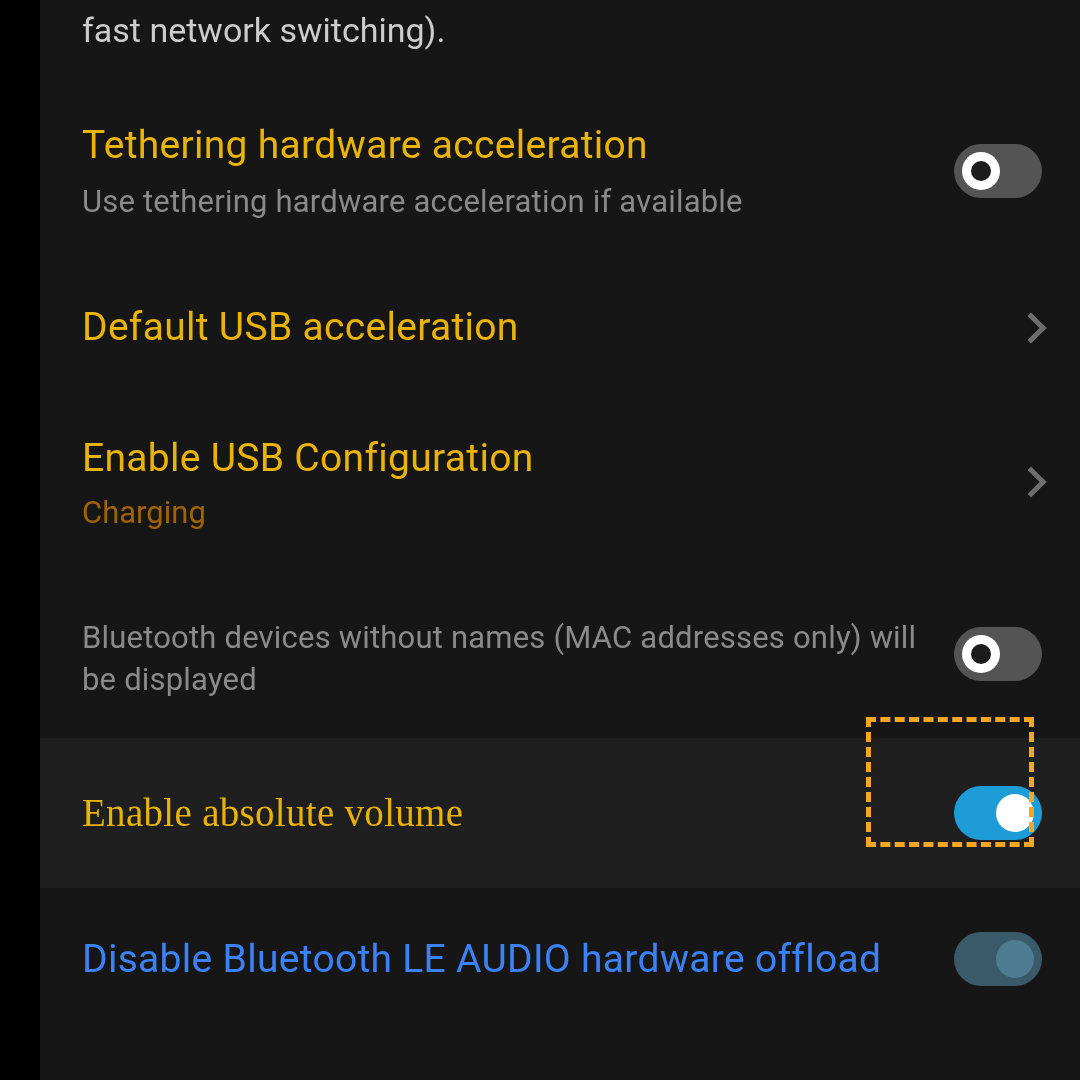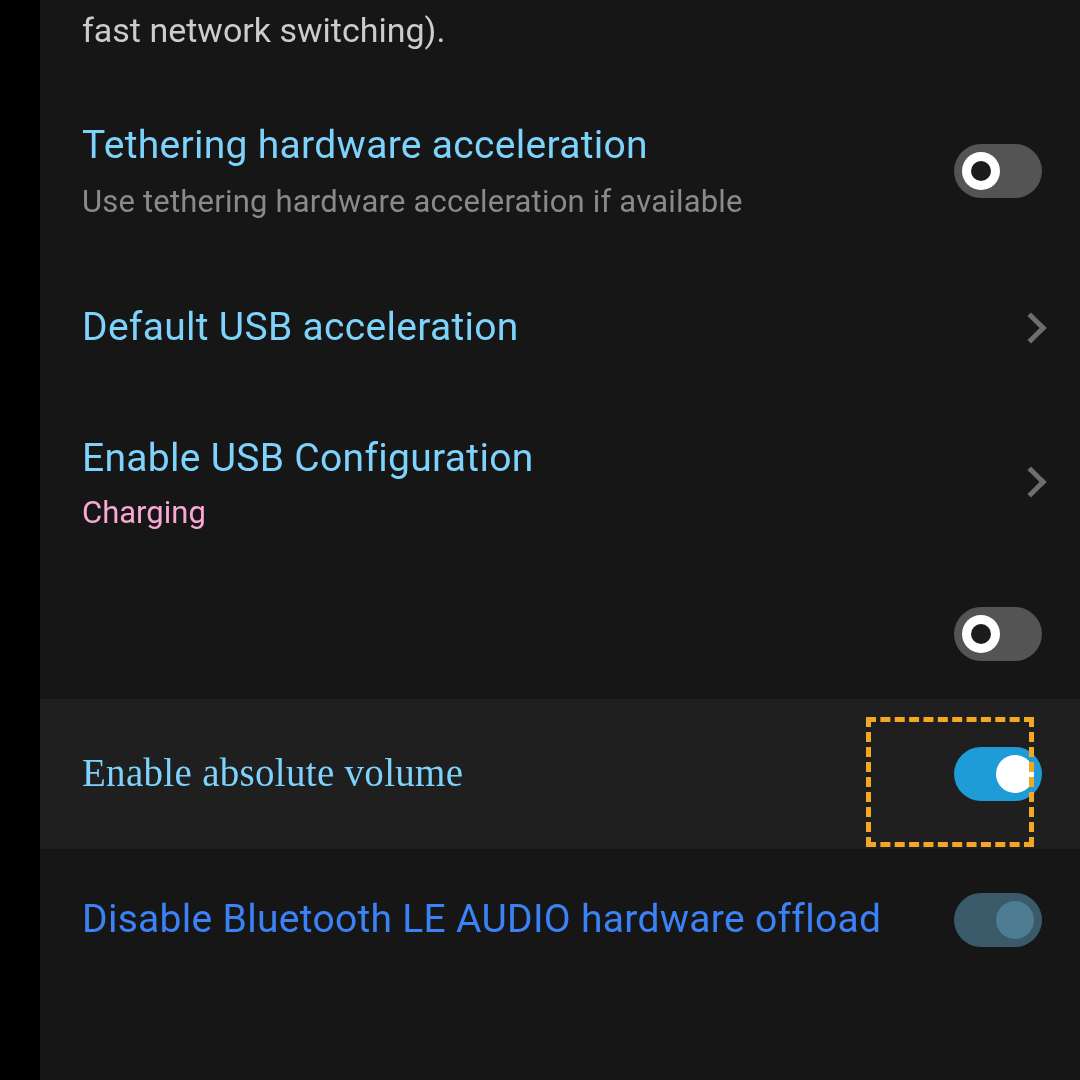--- a/index.html
+++ b/index.html
@@ -30,36 +30,36 @@
     align-items: flex-start;
   }
   .row-text {
     flex: 1;
     display: flex;
     flex-direction: column;
     justify-content: center;
     min-width: 0;
   }
   .title {
-    color: #7dd3fc;
+    color: #eab308;
     font-size: 39px;
     font-weight: 400;
     line-height: 1.3;
     letter-spacing: 0.3px;
   }
   .subtitle {
     color: #8a8a8a;
     font-size: 31px;
     font-weight: 400;
     line-height: 1.35;
     margin-top: 10px;
     letter-spacing: 0.2px;
   }
   .subtitle-accent {
-    color: #f9a8d4;
+    color: #a16207;
     font-size: 31px;
     font-weight: 400;
     margin-top: 10px;
   }
   .title-disabled { color: #3b82f6; }
   .control {
     flex: 0 0 auto;
     display: flex;
     align-items: center;
     margin-left: 24px;
@@ -169,20 +169,21 @@
       <div class="title">Enable USB Configuration</div>
       <div class="subtitle-accent">Charging</div>
     </div>
     <div class="control">
       <div class="chevron"></div>
     </div>
   </div>
 
   <div class="row">
     <div class="row-text">
+      <div class="subtitle">Bluetooth devices without names (MAC addresses only) will be displayed</div>
     </div>
     <div class="control">
       <div class="toggle toggle-off">
         <div class="toggle-knob"></div>
       </div>
     </div>
   </div>
 
   <div class="row row-highlighted" style="padding-top:48px;padding-bottom:48px;">
     <div class="row-text">

